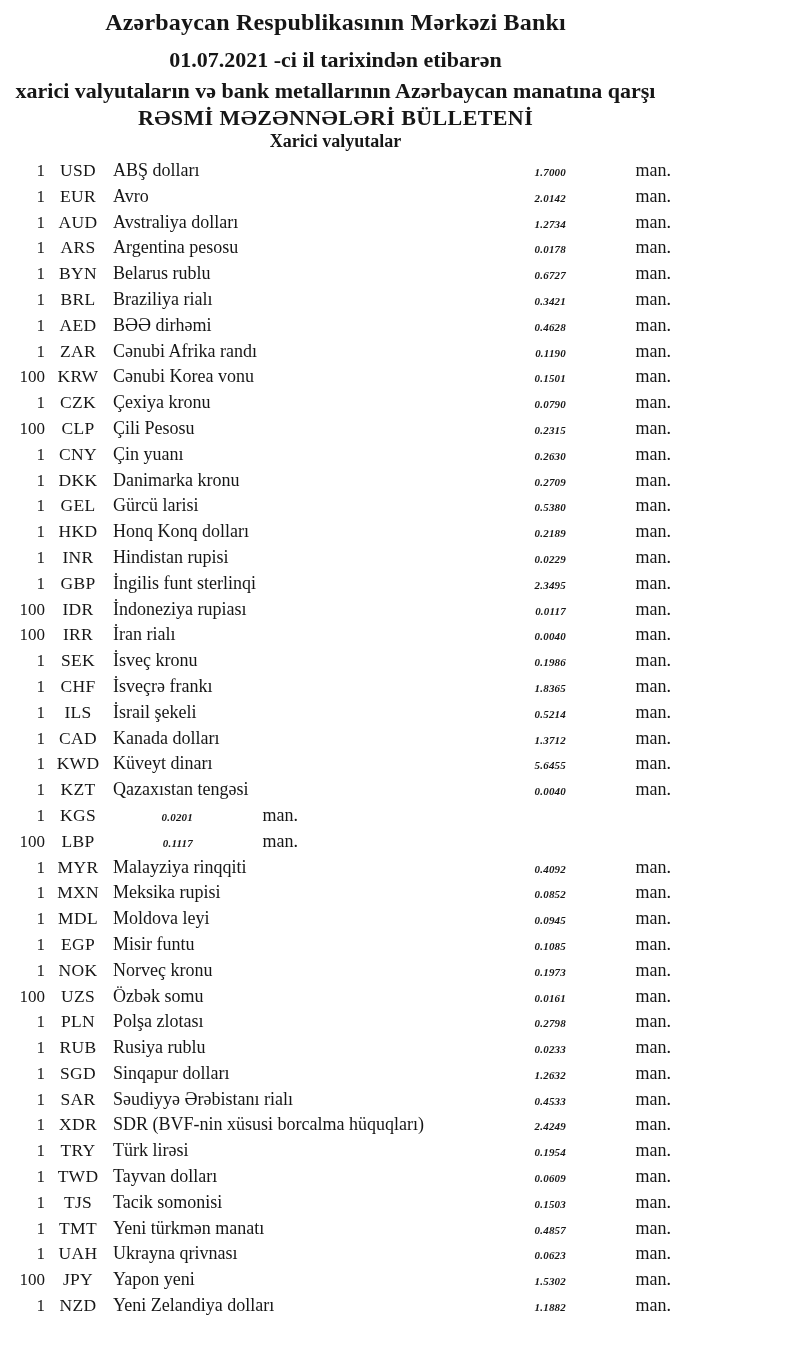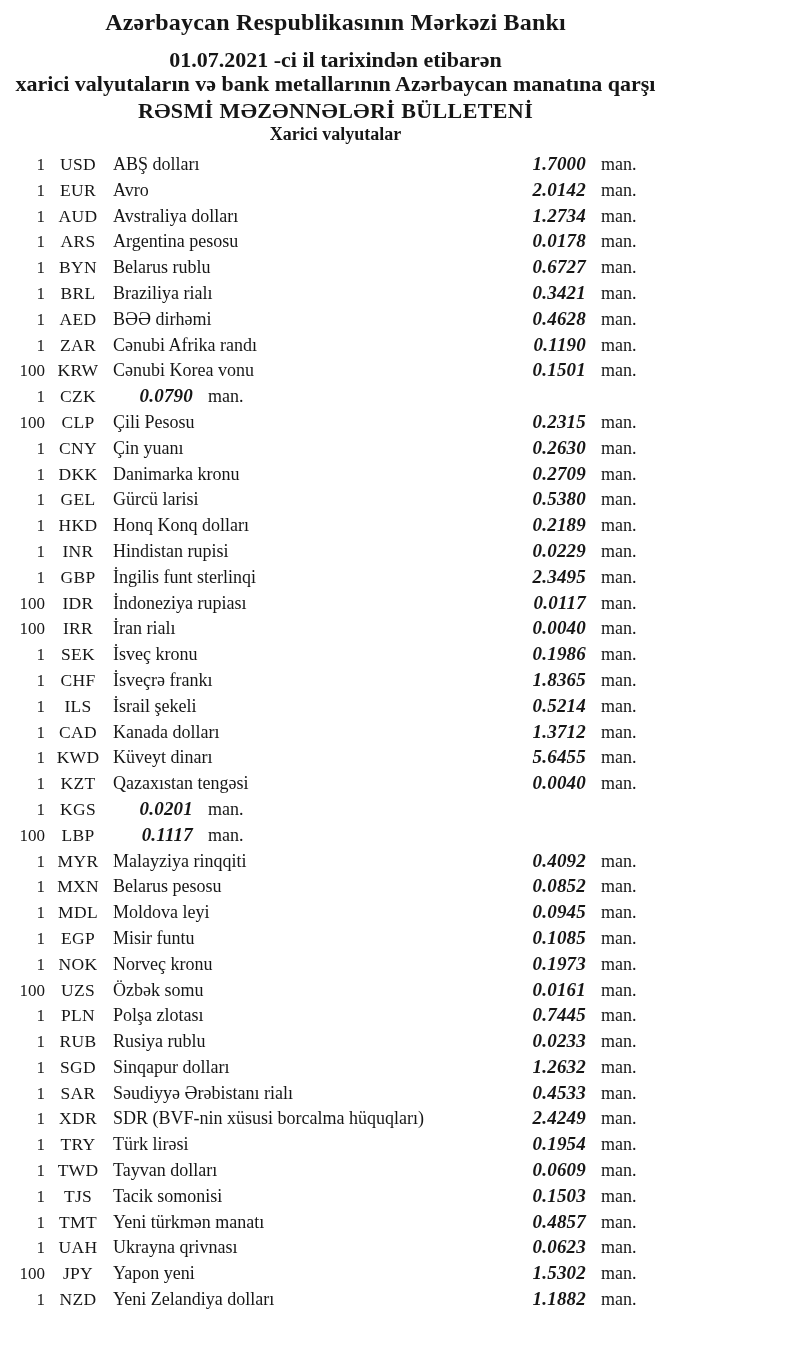--- a/index.html
+++ b/index.html
@@ -20,21 +20,21 @@
     font-weight: 700;
     line-height: 30px;
     letter-spacing: 0.2px;
   }
   .doc-sub {
     font-weight: 700;
     font-size: 22px;
     line-height: 23px;
   }
   .doc-sub.date-line { margin-top: 11px; }
-  .doc-sub.subject-line { margin-top: 1px; }
+  .doc-sub.subject-line { margin-top: 8px; }
   .doc-sub.bulletin-line { margin-top: 4px; letter-spacing: 0.4px; }
   .section-title {
     text-align: center;
     font-weight: 700;
     font-size: 18px;
     line-height: 24px;
   }
   .rates-table { margin-top: 7px; }
   .rate-row {
     display: flex;
@@ -63,28 +63,29 @@
     overflow: hidden;
   }
   .cell-rate {
     width: 82px;
     flex: 0 0 82px;
     text-align: right;
     padding-right: 15px;
     box-sizing: content-box;
     font-weight: 700;
     font-style: italic;
-    font-size: 19px;
+    font-size: 11px;
     letter-spacing: 0.2px;
   }
   .cell-unit {
     width: 70px;
     flex: 0 0 70px;
-    text-align: left;
+    text-align: right;
     font-size: 18px;
+    margin-left: 20px;
   }
 </style>
 </head>
 <body>
 
 <div class="page">
   <div class="header">
     <div class="doc-title">Azərbaycan Respublikasının Mərkəzi Bankı</div>
     <div class="doc-sub date-line">01.07.2021 -ci il tarixindən etibarən</div>
     <div class="doc-sub subject-line">xarici valyutaların və bank metallarının Azərbaycan manatına qarşı</div>
@@ -162,20 +163,21 @@
     <span class="cell-qty">100</span>
     <span class="cell-code">KRW</span>
     <span class="cell-name">Cənubi Korea vonu</span>
     <span class="cell-rate">0.1501</span>
     <span class="cell-unit">man.</span>
   </div>
 
   <div class="rate-row">
     <span class="cell-qty">1</span>
     <span class="cell-code">CZK</span>
+    <span class="cell-name">Çexiya kronu</span>
     <span class="cell-rate">0.0790</span>
     <span class="cell-unit">man.</span>
   </div>
 
   <div class="rate-row">
     <span class="cell-qty">100</span>
     <span class="cell-code">CLP</span>
     <span class="cell-name">Çili Pesosu</span>
     <span class="cell-rate">0.2315</span>
     <span class="cell-unit">man.</span>
@@ -311,21 +313,21 @@
     <span class="cell-qty">1</span>
     <span class="cell-code">MYR</span>
     <span class="cell-name">Malayziya rinqqiti</span>
     <span class="cell-rate">0.4092</span>
     <span class="cell-unit">man.</span>
   </div>
 
   <div class="rate-row">
     <span class="cell-qty">1</span>
     <span class="cell-code">MXN</span>
-    <span class="cell-name">Belarus pesosu</span>
+    <span class="cell-name">Meksika rupisi</span>
     <span class="cell-rate">0.0852</span>
     <span class="cell-unit">man.</span>
   </div>
 
   <div class="rate-row">
     <span class="cell-qty">1</span>
     <span class="cell-code">MDL</span>
     <span class="cell-name">Moldova leyi</span>
     <span class="cell-rate">0.0945</span>
     <span class="cell-unit">man.</span>
@@ -352,21 +354,21 @@
     <span class="cell-code">UZS</span>
     <span class="cell-name">Özbək somu</span>
     <span class="cell-rate">0.0161</span>
     <span class="cell-unit">man.</span>
   </div>
 
   <div class="rate-row">
     <span class="cell-qty">1</span>
     <span class="cell-code">PLN</span>
     <span class="cell-name">Polşa zlotası</span>
-    <span class="cell-rate">0.7445</span>
+    <span class="cell-rate">0.2798</span>
     <span class="cell-unit">man.</span>
   </div>
 
   <div class="rate-row">
     <span class="cell-qty">1</span>
     <span class="cell-code">RUB</span>
     <span class="cell-name">Rusiya rublu</span>
     <span class="cell-rate">0.0233</span>
     <span class="cell-unit">man.</span>
   </div>

